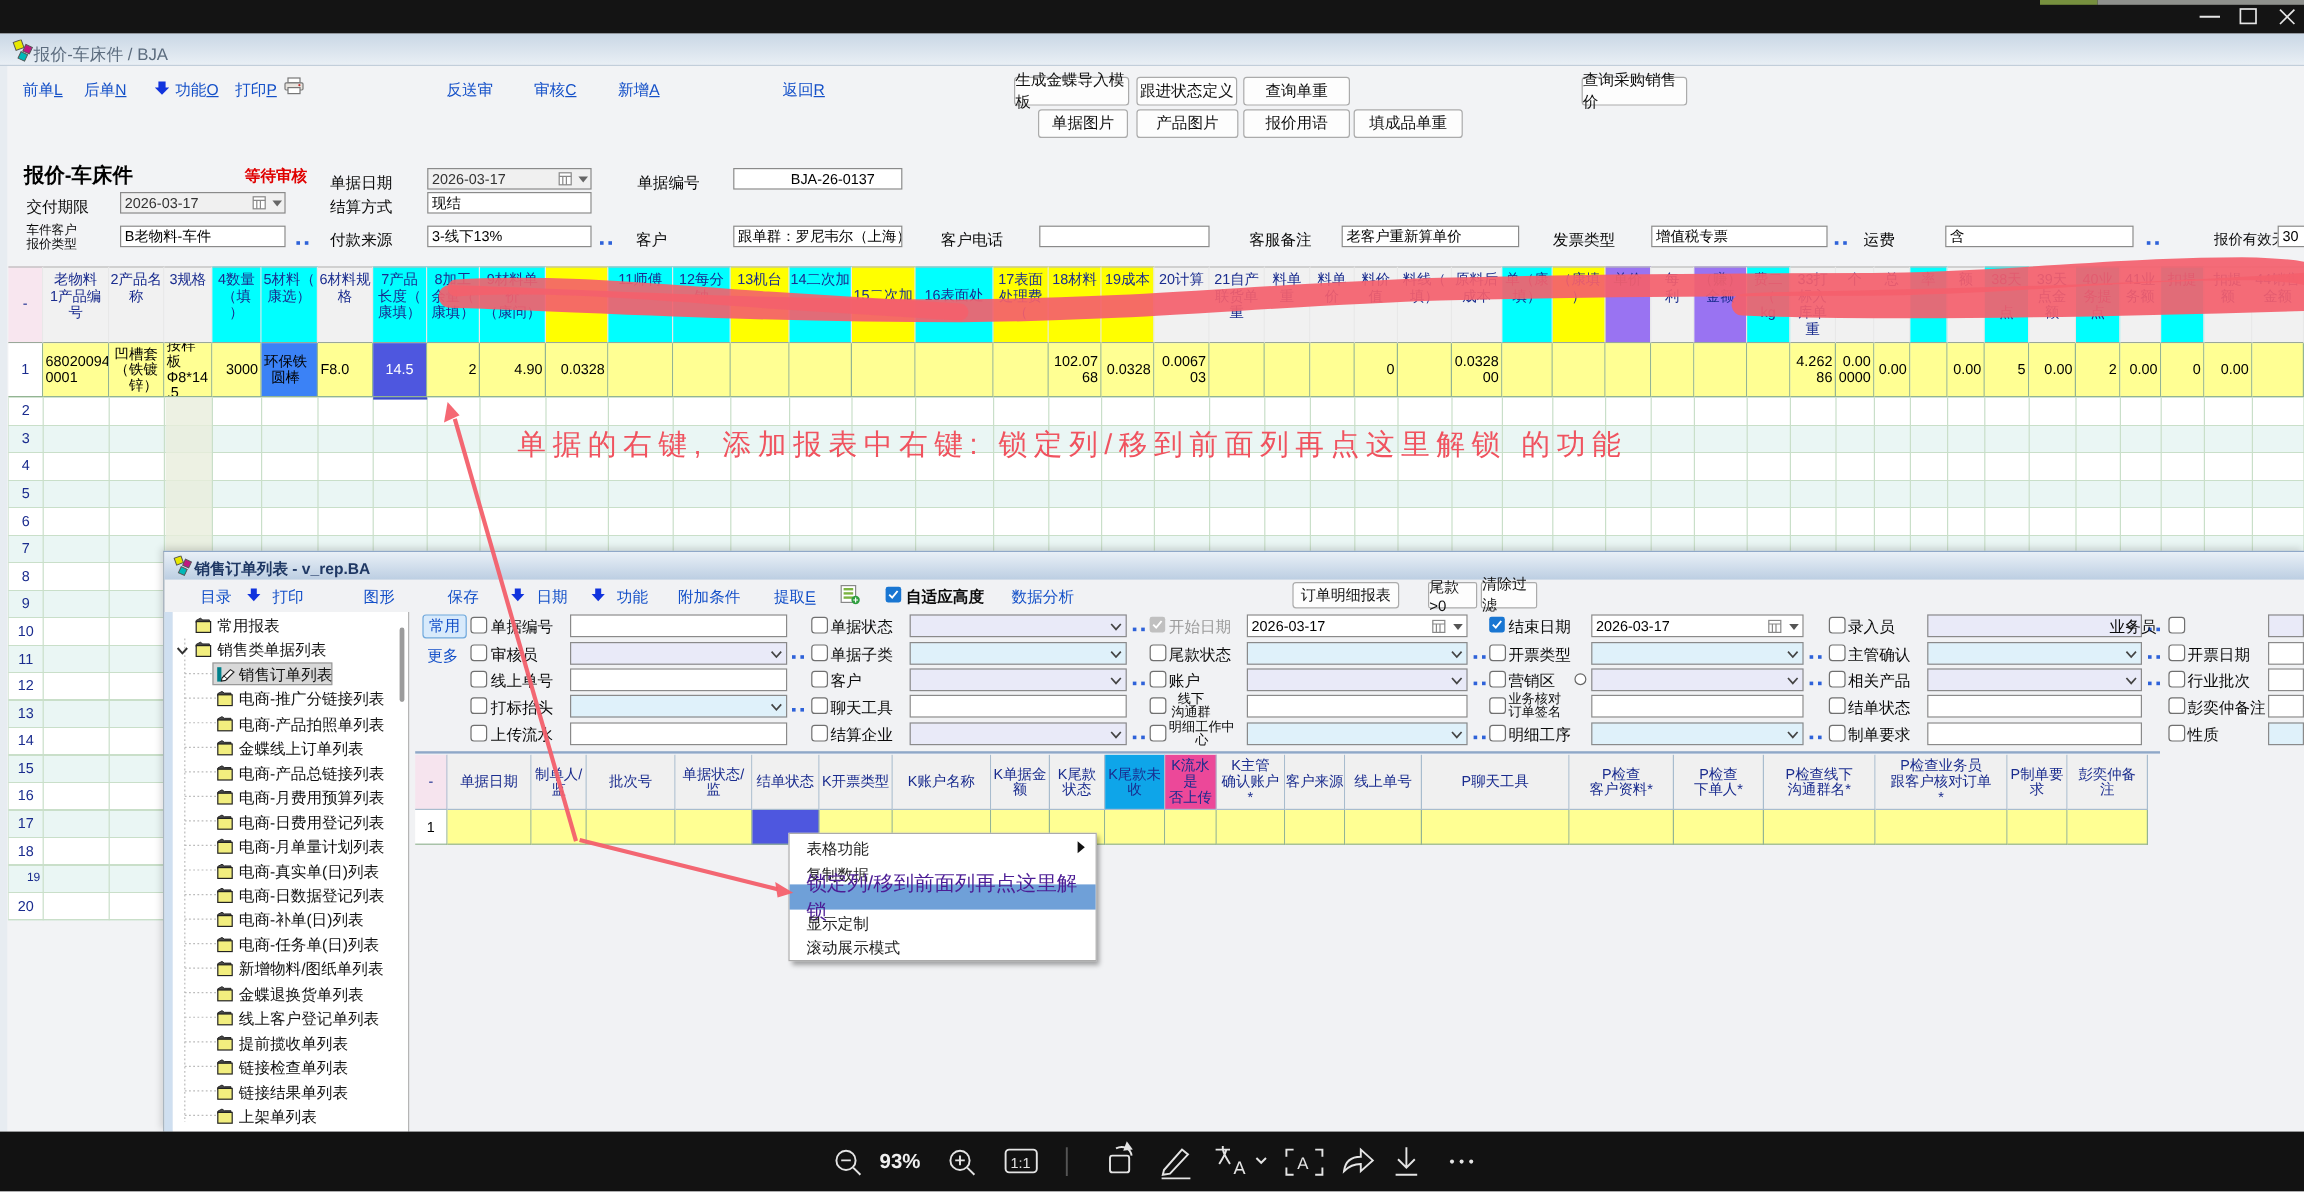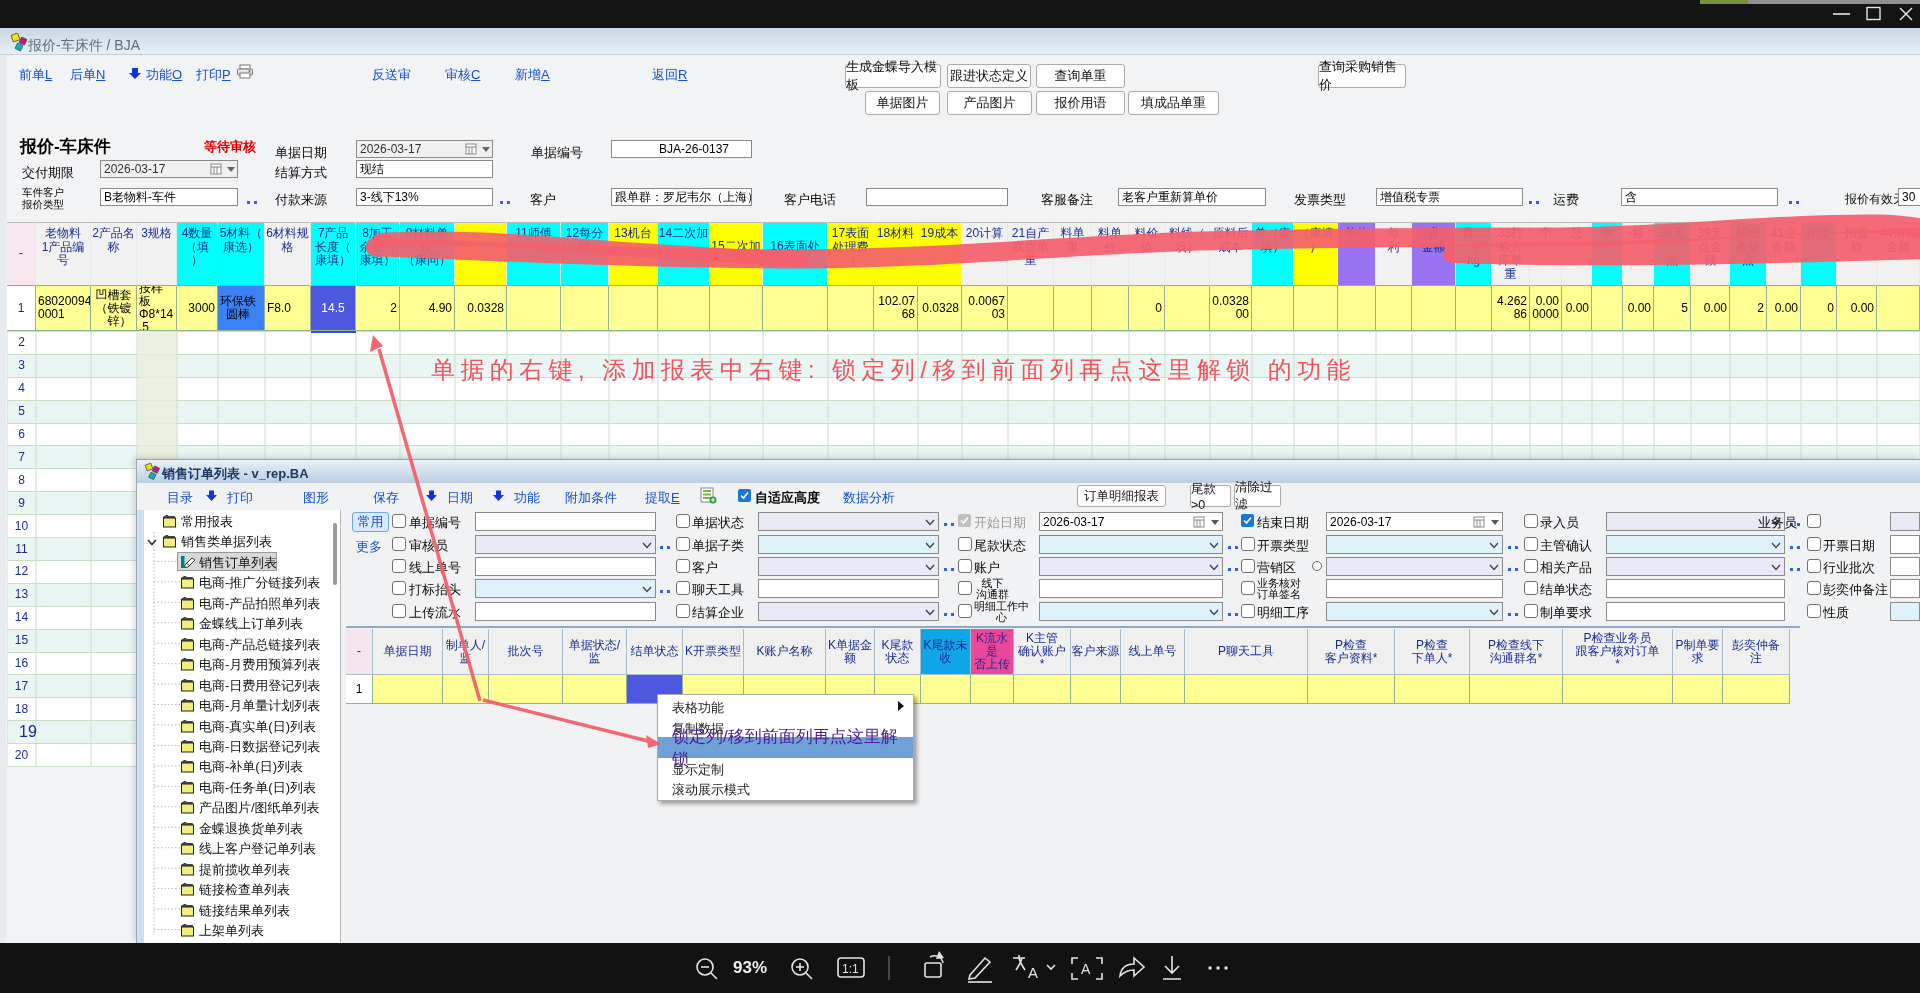--- a/index.html
+++ b/index.html
@@ -252,21 +252,21 @@
 <div class="abs" style="left:7px;top:491.3px;width:29px;height:22.9px;font-size:12px;color:#1A2C8E;display:flex;align-items:center;justify-content:center;">9</div>
 <div class="abs" style="left:7px;top:514.2px;width:29px;height:22.9px;font-size:12px;color:#1A2C8E;display:flex;align-items:center;justify-content:center;">10</div>
 <div class="abs" style="left:7px;top:537.1px;width:29px;height:22.9px;font-size:12px;color:#1A2C8E;display:flex;align-items:center;justify-content:center;">11</div>
 <div class="abs" style="left:7px;top:560.0px;width:29px;height:22.9px;font-size:12px;color:#1A2C8E;display:flex;align-items:center;justify-content:center;">12</div>
 <div class="abs" style="left:7px;top:582.9px;width:29px;height:22.9px;font-size:12px;color:#1A2C8E;display:flex;align-items:center;justify-content:center;">13</div>
 <div class="abs" style="left:7px;top:605.8px;width:29px;height:22.9px;font-size:12px;color:#1A2C8E;display:flex;align-items:center;justify-content:center;">14</div>
 <div class="abs" style="left:7px;top:628.7px;width:29px;height:22.9px;font-size:12px;color:#1A2C8E;display:flex;align-items:center;justify-content:center;">15</div>
 <div class="abs" style="left:7px;top:651.6px;width:29px;height:22.9px;font-size:12px;color:#1A2C8E;display:flex;align-items:center;justify-content:center;">16</div>
 <div class="abs" style="left:7px;top:674.5px;width:29px;height:22.9px;font-size:12px;color:#1A2C8E;display:flex;align-items:center;justify-content:center;">17</div>
 <div class="abs" style="left:7px;top:697.4px;width:29px;height:22.9px;font-size:12px;color:#1A2C8E;display:flex;align-items:center;justify-content:center;">18</div>
-<div class="abs" style="left:7px;top:720.3px;width:42px;height:22.9px;font-size:16px;color:#1A2C8E;display:flex;align-items:center;justify-content:center;">19</div>
+<div class="abs" style="left:7px;top:720.3px;width:42px;height:22.9px;font-size:10px;color:#1A2C8E;display:flex;align-items:center;justify-content:center;">19</div>
 <div class="abs" style="left:7px;top:743.2px;width:29px;height:22.9px;font-size:12px;color:#1A2C8E;display:flex;align-items:center;justify-content:center;">20</div>
 <div class="abs" style="left:311px;top:331px;width:45px;height:2px;background:#3A4BC8;"></div>
 <div class="abs" style="left:136px;top:459px;width:1784px;height:484px;background:#F1F2F4;border-top:1px solid #8FA8C8;border-left:1px solid #9AA8B5;box-shadow:-2px -2px 6px rgba(0,0,0,0.15);"></div>
 <div class="abs" style="left:137px;top:460px;width:1783px;height:23px;background:linear-gradient(#E9F0F7,#BCCEE2);"></div>
 <svg class="abs" style="left:144px;top:463px;" width="18" height="18">
 <rect x="2" y="1" width="6" height="6" fill="#E8E800" stroke="#555" stroke-width="0.8" transform="rotate(-20 5 4)"></rect>
 <rect x="9" y="4" width="5.5" height="5.5" fill="#C01880" stroke="#555" stroke-width="0.8" transform="rotate(25 12 7)"></rect>
 <rect x="5.5" y="10" width="5.5" height="5.5" fill="#00B8B8" stroke="#555" stroke-width="0.8" transform="rotate(25 8 13)"></rect>
 </svg>
 <div class="abs" style="left:162px;top:465px;font-size:13px;font-weight:bold;color:#1F3864;">销售订单列表 - v_rep.BA</div>
@@ -401,21 +401,21 @@
 <div class="abs" style="left:199px;top:758.4000000000005px;font-size:13px;color:#111;white-space:nowrap;">电商-补单(日)列表</div>
 <svg class="abs" style="left:180px;top:779.8500000000006px;" width="15" height="14">
 <path d="M1.5 3 L5 1.2 L7 2.6 L12.5 2.6 L12.5 5 L1.5 5 Z" fill="#4A4A4A" stroke="#222" stroke-width="0.8"></path>
 <rect x="1.5" y="4" width="12" height="9" fill="#F2EE7E" stroke="#222" stroke-width="1"></rect>
   </svg>
 <div class="abs" style="left:199px;top:778.8500000000006px;font-size:13px;color:#111;white-space:nowrap;">电商-任务单(日)列表</div>
 <svg class="abs" style="left:180px;top:800.3000000000006px;" width="15" height="14">
 <path d="M1.5 3 L5 1.2 L7 2.6 L12.5 2.6 L12.5 5 L1.5 5 Z" fill="#4A4A4A" stroke="#222" stroke-width="0.8"></path>
 <rect x="1.5" y="4" width="12" height="9" fill="#F2EE7E" stroke="#222" stroke-width="1"></rect>
   </svg>
-<div class="abs" style="left:199px;top:799.3000000000006px;font-size:13px;color:#111;white-space:nowrap;">产品图片/图纸单列表</div>
+<div class="abs" style="left:199px;top:799.3000000000006px;font-size:13px;color:#111;white-space:nowrap;">新增物料/图纸单列表</div>
 <svg class="abs" style="left:180px;top:820.7500000000007px;" width="15" height="14">
 <path d="M1.5 3 L5 1.2 L7 2.6 L12.5 2.6 L12.5 5 L1.5 5 Z" fill="#4A4A4A" stroke="#222" stroke-width="0.8"></path>
 <rect x="1.5" y="4" width="12" height="9" fill="#F2EE7E" stroke="#222" stroke-width="1"></rect>
   </svg>
 <div class="abs" style="left:199px;top:819.7500000000007px;font-size:13px;color:#111;white-space:nowrap;">金蝶退换货单列表</div>
 <svg class="abs" style="left:180px;top:841.2000000000007px;" width="15" height="14">
 <path d="M1.5 3 L5 1.2 L7 2.6 L12.5 2.6 L12.5 5 L1.5 5 Z" fill="#4A4A4A" stroke="#222" stroke-width="0.8"></path>
 <rect x="1.5" y="4" width="12" height="9" fill="#F2EE7E" stroke="#222" stroke-width="1"></rect>
   </svg>
 <div class="abs" style="left:199px;top:840.2000000000007px;font-size:13px;color:#111;white-space:nowrap;">线上客户登记单列表</div>

